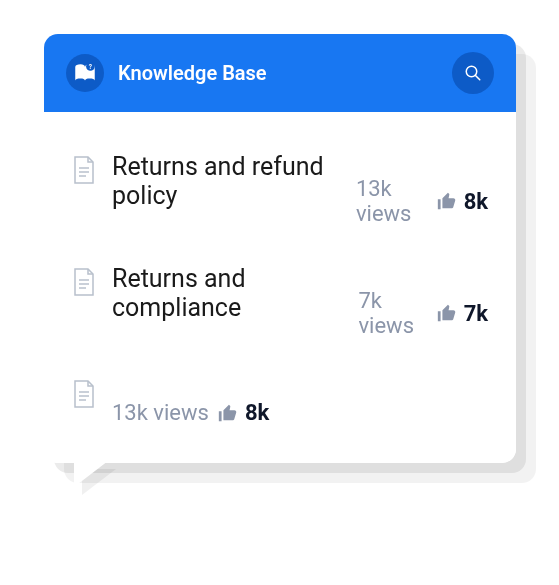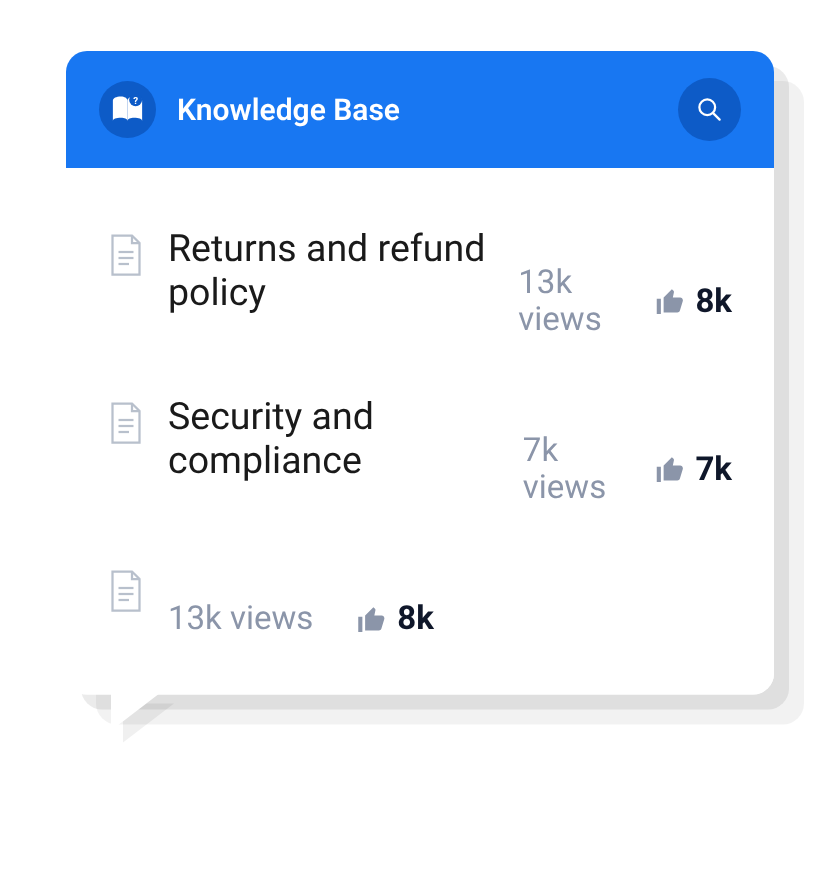--- a/index.html
+++ b/index.html
@@ -87,21 +87,21 @@
       gap: 6px;
     }
     .article-title {
       font-size: 25px;
       color: #1a1a1a;
       font-weight: 400;
     }
     .article-meta {
       display: flex;
       align-items: center;
-      gap: 28px;
+      gap: 8px;
       color: #8b95a9;
       font-size: 22px;
       margin-top: 24px;
     }
     .views {
       color: #8b95a9;
     }
     .likes-wrap {
       display: flex;
       align-items: center;
@@ -171,21 +171,21 @@
 
       <div class="article">
         <svg class="doc-icon" width="24" height="28" viewBox="0 0 24 28">
           <path d="M3 1 L16 1 L21 6 L21 27 L3 27 Z" fill="none" stroke="#b8c0cc" stroke-width="1.5"></path>
           <path d="M16 1 L16 6 L21 6" fill="none" stroke="#b8c0cc" stroke-width="1.5"></path>
           <line x1="7" y1="12" x2="17" y2="12" stroke="#b8c0cc" stroke-width="1.5"></line>
           <line x1="7" y1="16" x2="17" y2="16" stroke="#b8c0cc" stroke-width="1.5"></line>
           <line x1="7" y1="20" x2="14" y2="20" stroke="#b8c0cc" stroke-width="1.5"></line>
         </svg>
         <div class="article-content">
-          <div class="article-title">Security and compliance</div>
+          <div class="article-title">Returns and compliance</div>
           <div class="article-meta">
             <span class="views">7k views</span>
             <span class="likes-wrap">
               <svg width="22" height="22" viewBox="0 0 24 24">
                 <path d="M2 21h3V10H2v11zm19-10c0-1.1-.9-2-2-2h-5.3l.8-3.8c.1-.4 0-.8-.3-1.1L13 3l-6 6v11h10c.8 0 1.5-.5 1.8-1.2l2.1-7c.1-.3.1-.5.1-.8v-1z" fill="#8b95a9"></path>
               </svg>
               <span class="likes-count">7k</span>
             </span>
           </div>
         </div>

